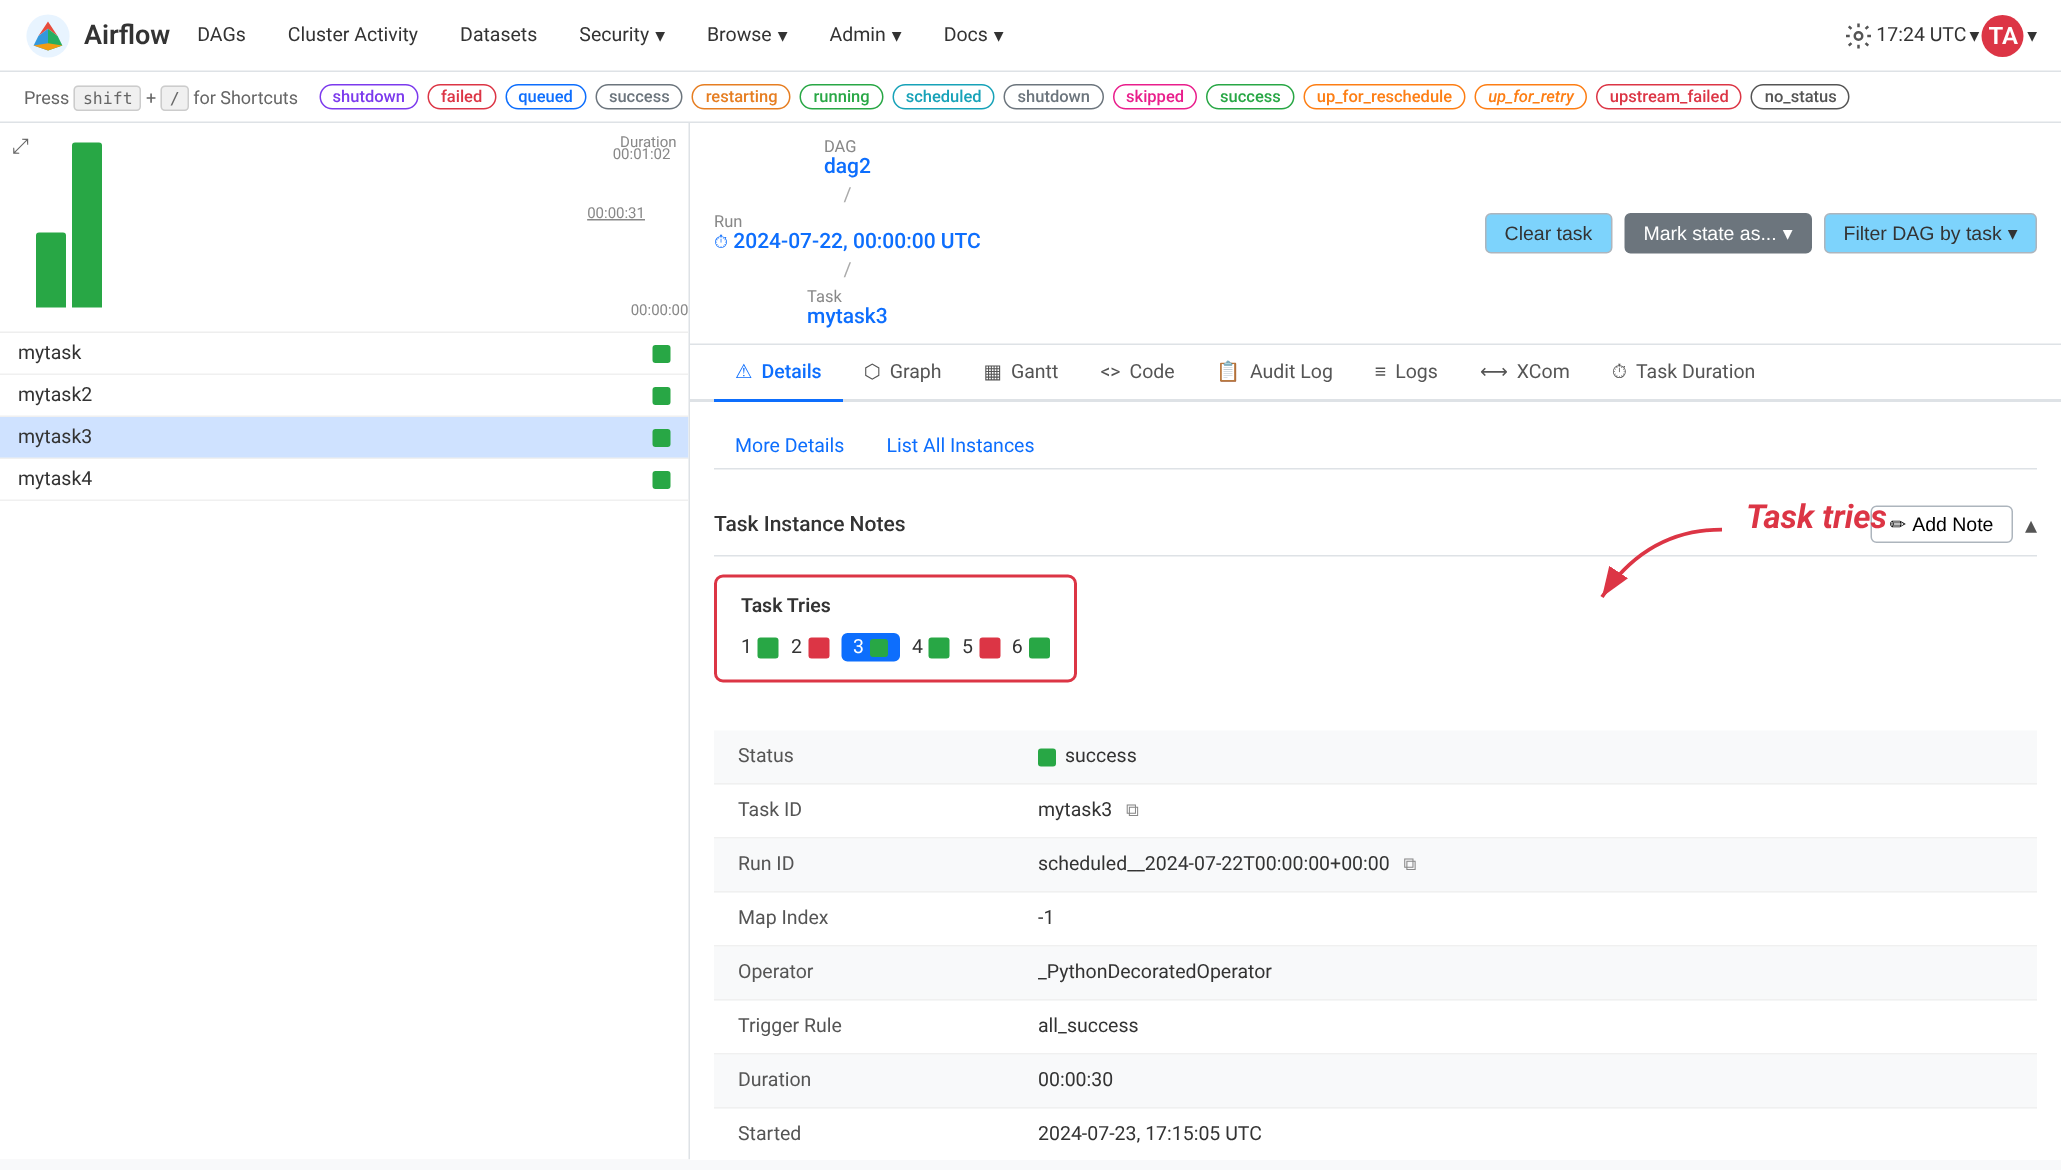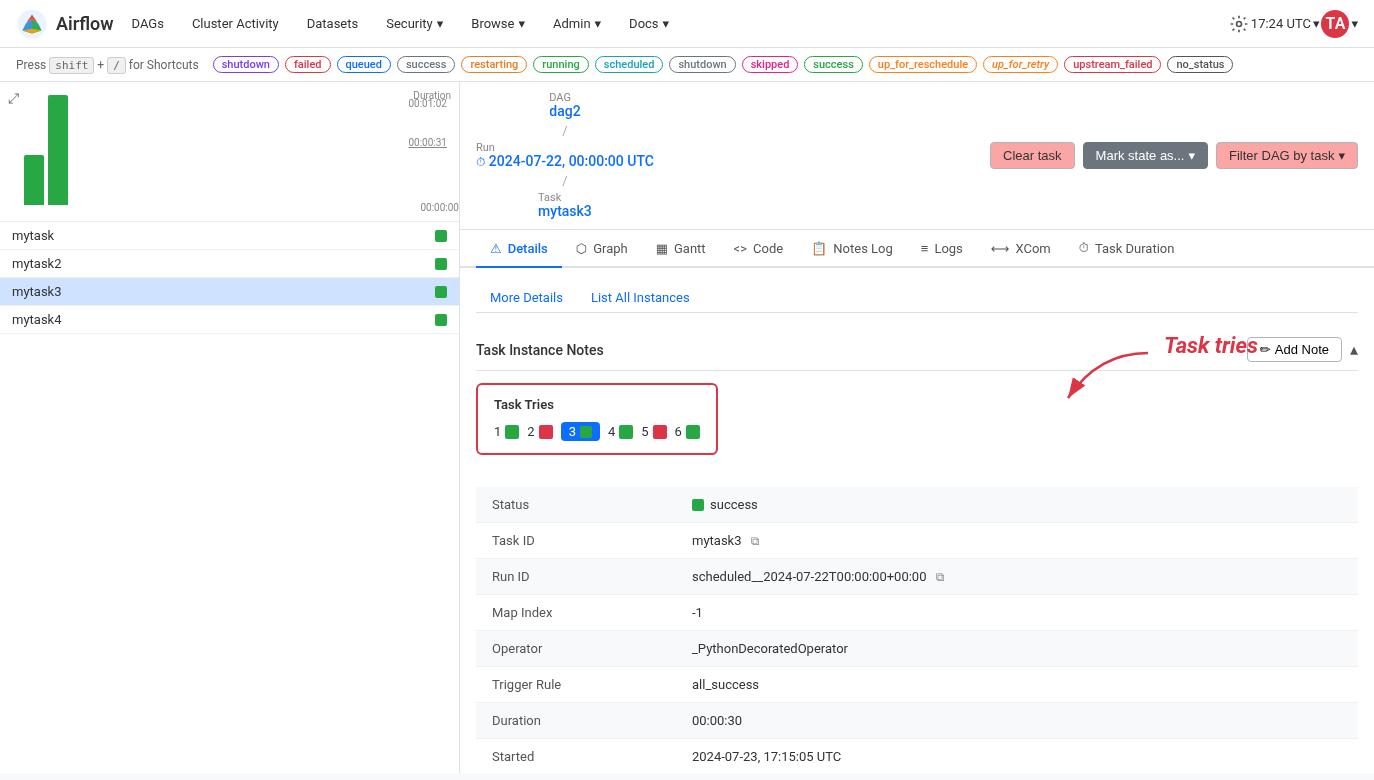--- a/index.html
+++ b/index.html
@@ -207,21 +207,21 @@
       border-radius: 4px;
       font-size: 13px;
       cursor: pointer;
       border: 1px solid;
       display: flex;
       align-items: center;
       gap: 4px;
       white-space: nowrap;
     }
     .btn-outline {
-      background: #fca5a5;
+      background: #7dd3fc;
       color: #333;
       border-color: #adb5bd;
     }
     .btn-secondary {
       background: #6c757d;
       color: #fff;
       border-color: #6c757d;
     }
 
     
@@ -470,21 +470,21 @@
     </div>
 </div>
 
 <div class="main-container">
 
   <div class="left-panel">
     <div class="chart-area">
       <div style="position:absolute; top:8px; right:8px; font-size:10px; color:#888;">Duration</div>
 
       <div style="position:absolute; right:12px; top:16px; font-size:10px; color:#888;">00:01:02</div>
-      <div style="position:absolute; right:12px; top: 55px; font-size:10px; color:#888;text-decoration:underline;">00:00:31</div>
+      <div style="position:absolute; right:29px; top: 55px; font-size:10px; color:#888;text-decoration:underline;">00:00:31</div>
       <div style="position:absolute; right:0; bottom:8px; font-size:10px; color:#888;">00:00:00</div>
 
       <div style="display:flex; align-items:flex-end; height:100%; padding:16px 60px 8px 12px; gap:4px;">
         <div style="width:20px; height:50px; background:#28a745; border-radius:2px 2px 0 0;"></div>
         <div style="width:20px; height:110px; background:#28a745; border-radius:2px 2px 0 0;"></div>
       </div>
 
       <div style="position:absolute; top:8px; left:8px; cursor:pointer; color:#666; font-size:14px;">⤢</div>
     </div>
 
@@ -556,21 +556,21 @@
       <div class="tab">
         <span>▦</span>
         <span>Gantt</span>
       </div>
       <div class="tab">
         <span>&lt;&gt;</span>
         <span>Code</span>
       </div>
       <div class="tab">
         <span>📋</span>
-        <span>Notes Log</span>
+        <span>Audit Log</span>
       </div>
       <div class="tab">
         <span>≡</span>
         <span>Logs</span>
       </div>
       <div class="tab">
         <span>⟷</span>
         <span>XCom</span>
       </div>
       <div class="tab">

